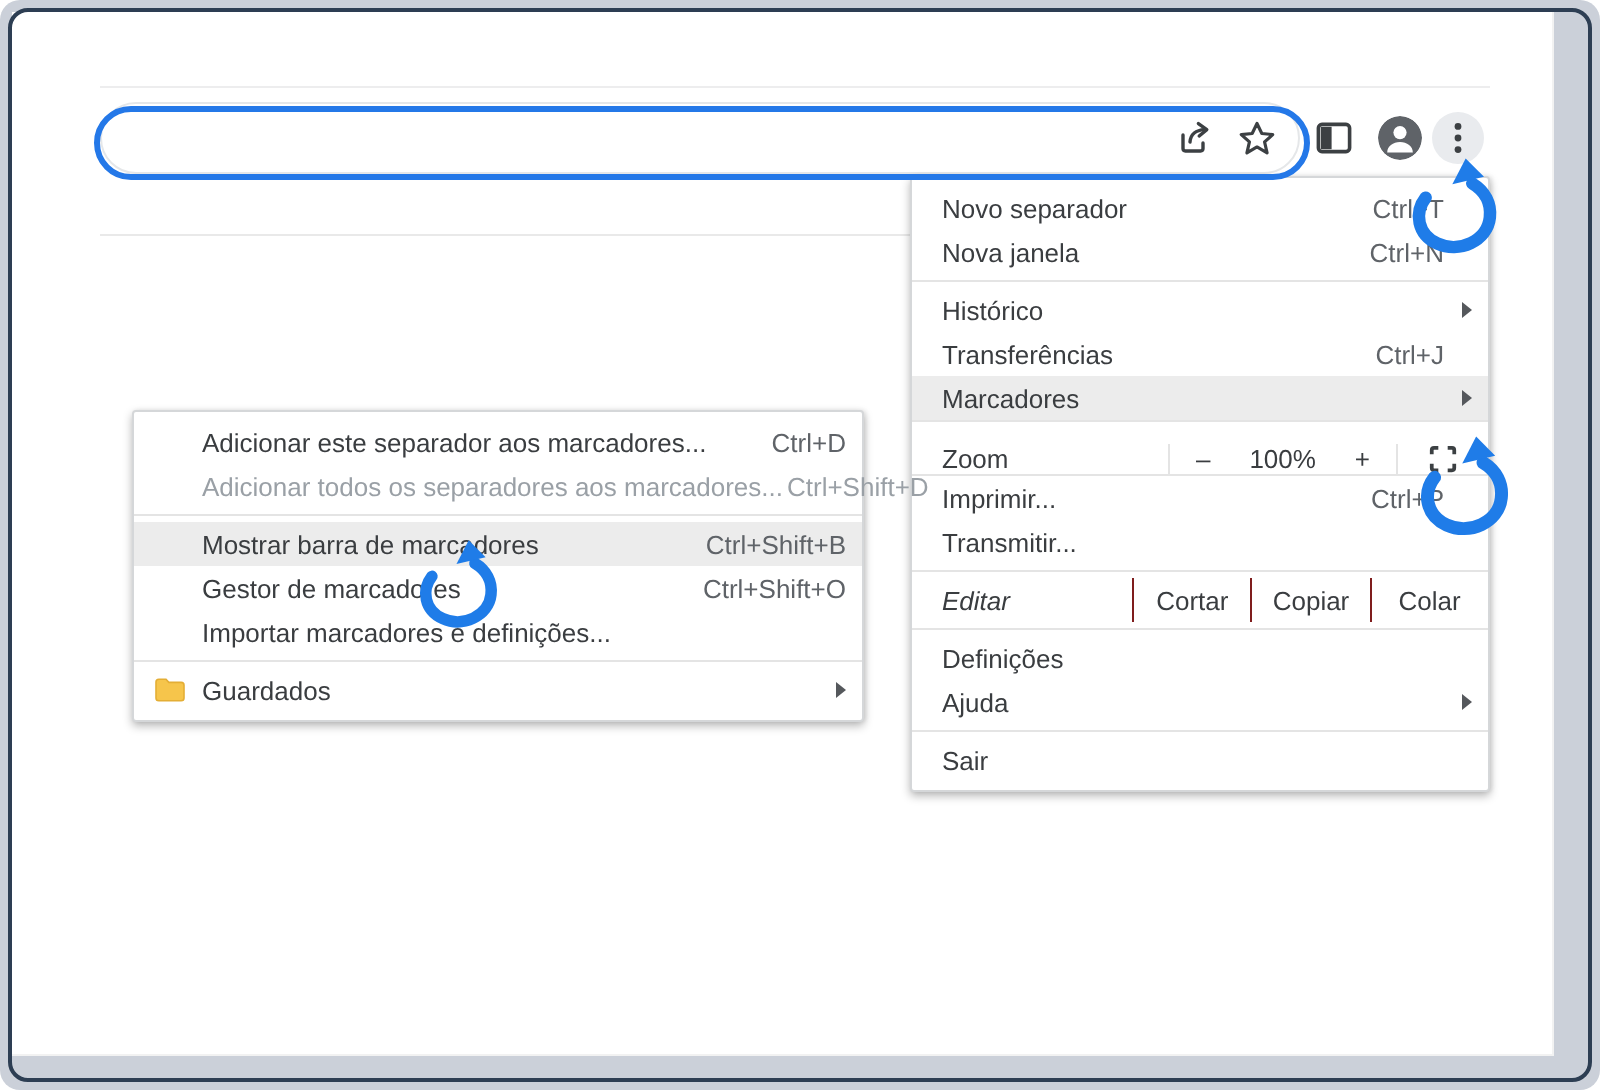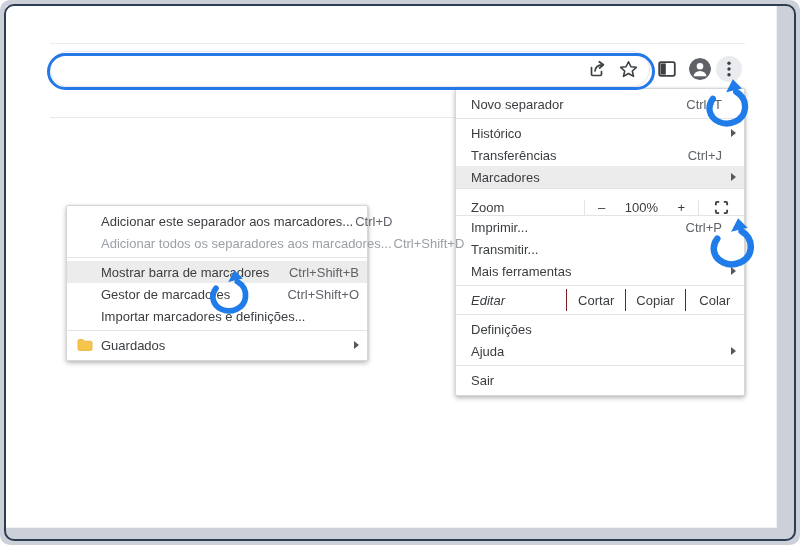--- a/index.html
+++ b/index.html
@@ -22,21 +22,21 @@
   .star{left:617px;top:58px;width:22px;height:22px;}
   .sidepanel{left:657px;top:59px;width:20px;height:20px;}
   .profile{left:689px;top:58px;width:22px;height:22px;border-radius:50%;overflow:hidden;}
   .dots-btn{left:716px;top:56px;width:26px;height:26px;border-radius:50%;background:#e9ebee;}
 
   
   .menu{position:absolute;background:#fff;border:1px solid #d5d7d9;border-radius:2px;
         box-shadow:0 2px 5px rgba(0,0,0,.28),1px 0 2px rgba(0,0,0,.08);
         font-size:13px;color:#3a3d40;padding:4px 0;box-sizing:border-box;z-index:10;}
   .menu-main{left:455px;top:88px;width:290px;}
-  .menu-sub{left:66px;top:205px;width:302px;z-index:11;}
+  .menu-sub{left:66px;top:205px;width:366px;z-index:11;}
   .row{display:flex;align-items:center;height:22px;padding:0 8px 0 15px;cursor:default;}
   .menu-sub .row{padding:0 8px 0 10px;}
   .row.hl{background:#ececec;}
   .row .label{white-space:nowrap;}
   .row.disabled .label,.row.disabled .shortcut{color:#9aa0a6;}
   .spacer{flex:1 1 0;min-width:2px;}
   .shortcut{color:#5f6368;white-space:nowrap;margin-right:14px;}
   .menu-sub .shortcut{margin-right:0;}
   .subarrow{width:0;height:0;border-left:5px solid #55585c;border-top:4px solid transparent;
             border-bottom:4px solid transparent;margin-left:6px;}
@@ -108,20 +108,25 @@
 
   <div class="blue-ring"></div>
 
   <div class="menu menu-main">
 
     <div class="row">
       <span class="label">Novo separador</span>
       <span class="spacer"></span>
       <span class="shortcut">Ctrl+T</span>
     </div>
+    <div class="row">
+      <span class="label">Nova janela</span>
+      <span class="spacer"></span>
+      <span class="shortcut">Ctrl+N</span>
+    </div>
 
     <div class="sep"></div>
 
     <div class="row">
       <span class="label">Histórico</span>
       <span class="spacer"></span>
       <span class="subarrow"></span>
     </div>
     <div class="row">
       <span class="label">Transferências</span>
@@ -154,25 +159,20 @@
     </div>
 
     <div class="row">
       <span class="label">Imprimir...</span>
       <span class="spacer"></span>
       <span class="shortcut">Ctrl+P</span>
     </div>
     <div class="row">
       <span class="label">Transmitir...</span>
     </div>
-    <div class="row">
-      <span class="label">Mais ferramentas</span>
-      <span class="spacer"></span>
-      <span class="subarrow"></span>
-    </div>
 
     <div class="sep"></div>
 
     <div class="edit-row">
       <div class="er-label">
         <span class="label">Editar</span>
       </div>
       <div class="er-cell">
         <span>Cortar</span>
       </div>

